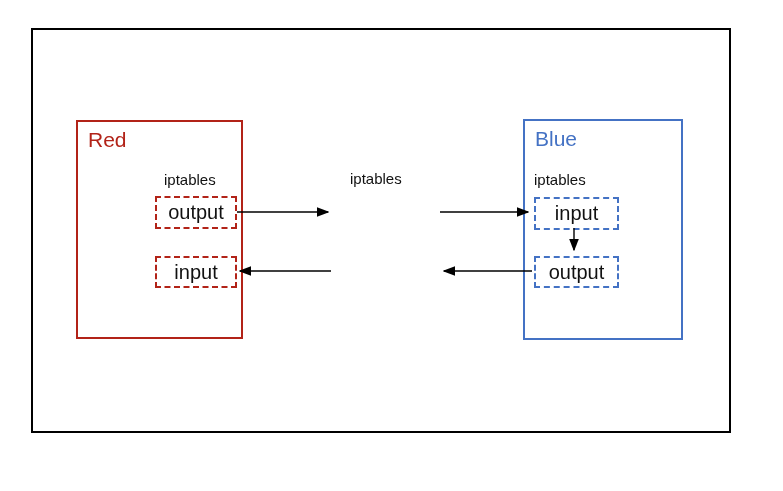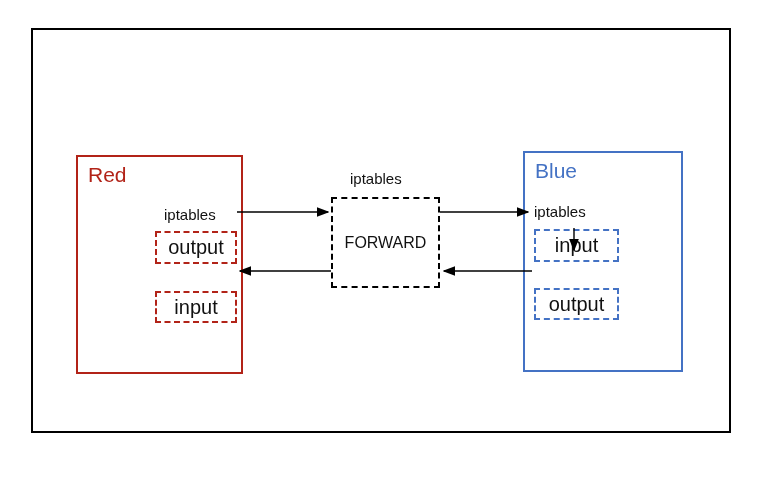--- a/index.html
+++ b/index.html
@@ -28,29 +28,27 @@
     position: absolute;
     box-sizing: border-box;
     border: 2px solid;
   }
   .host-red {
     left: 76px;
     top: 120px;
     width: 167px;
     height: 219px;
     border-color: #b22318;
-    margin-top: 35px;
   }
   .host-blue {
     left: 523px;
     top: 119px;
     width: 160px;
     height: 221px;
     border-color: #4472c4;
-    margin-top: 32px;
   }
   .host-title {
     position: absolute;
     left: 10px;
     top: 5px;
     font-size: 21px;
     line-height: 25px;
   }
   .host-red .host-title { color: #b22318; }
   .host-blue .host-title { color: #4472c4; }
@@ -123,23 +121,20 @@
     <div class="iptables-label">iptables</div>
     <div class="chain chain-output">
       <span>output</span>
     </div>
     <div class="chain chain-input">
       <span>input</span>
     </div>
   </div>
 
   <div class="forward-iptables">iptables</div>
-  <div class="forward-node">
-    <span>FORWARD</span>
-  </div>
 
   <div class="host host-blue">
     <div class="host-title">Blue</div>
     <div class="iptables-label">iptables</div>
     <div class="chain chain-input">
       <span>input</span>
     </div>
     <div class="chain chain-output">
       <span>output</span>
     </div>

